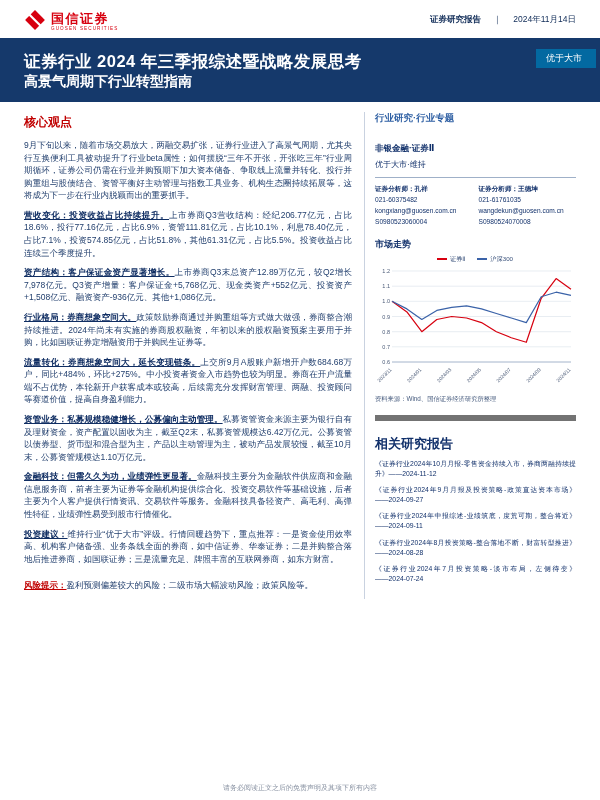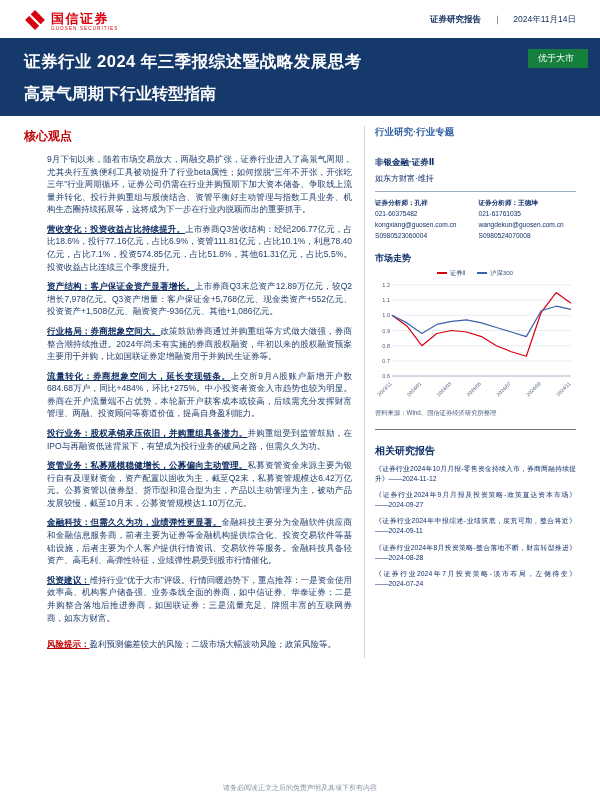--- a/index.html
+++ b/index.html
@@ -16,51 +16,51 @@
   .logo-txt { line-height:1.1; }
   .logo-cn { color:#d7000f; font-weight:bold; font-size:13px; letter-spacing:1.5px; display:block; }
   .logo-en { color:#d7000f; font-size:4.6px; letter-spacing:1.1px; display:block; }
   .rep-info { font-size:8.5px; color:#0f2b57; display:flex; align-items:center; gap:12px; }
   .rep-type { font-weight:bold; }
   .rep-sep { color:#0f2b57; }
 
   
   .title-bar { background:#15396b; color:#fff; padding:13px 16px 11px 24px; position:relative; }
   .doc-title { font-size:16.5px; font-weight:bold; letter-spacing:0.5px; }
-  .doc-sub { font-size:16px; font-weight:bold; margin-top:11px; }
-  .badge { position:absolute; right:12px; top:11px; background:#15803d; color:#fff; font-size:9px; padding:3px 14px 3px 10px; }
+  .doc-sub { font-size:14px; font-weight:bold; }
+  .badge { position:absolute; right:4px; top:11px; background:#0369a1; color:#fff; font-size:9px; padding:3px 14px 3px 10px; }
 
   
   .content { display:flex; padding:10px 24px 0 24px; }
   .leftcol { width:340px; padding-right:12px; }
   .rightcol { width:212px; border-left:1px solid #c9d2e0; padding-left:10px; }
 
   .core-h { color:#c00000; font-weight:bold; font-size:12px; margin:2px 0 8px 0; }
-  .para { font-size:8.5px; line-height:1.48; text-align:justify; margin-bottom:7px; color:#24416f;margin-left:23px; }
+  .para { font-size:8.5px; line-height:1.48; text-align:justify; margin-bottom:7px; color:#24416f; }
   .plabel { font-weight:bold; color:#102e63;text-decoration:underline; }
   .risk { margin-top:14px; }
   .risk .plabel { color:#c00000; }
 
   
   .sb-type { color:#2e5fa3; font-weight:bold; font-size:9.5px; }
   .sb-ind  { font-size:8.5px; font-weight:bold; color:#12316b; margin-top:18px; }
   .sb-rate { font-size:8px; color:#12316b; margin-top:4px; }
   .sb-div { border-top:1px solid #9fb0c8; margin:7px 0 6px 0; }
   .analysts { display:flex; gap:6px; }
   .an { width:50%; font-size:6.6px; line-height:1.65; color:#12316b; word-break:break-all; }
   .an .t { font-weight:bold; }
   .mt-title { font-size:9px; font-weight:bold; color:#12316b; margin:10px 0 4px 0; }
   .legend { display:flex; gap:12px; font-size:6.2px; color:#38507a; justify-content:center; margin-bottom:2px; }
   .leg-item { display:flex; align-items:center; gap:3px; }
   .sw { display:inline-block; width:10px; height:2px; }
   .sw-red { background:#d7000f; }
   .sw-blue { background:#3a62a8; }
   .chart-box { width:200px; }
   .src { font-size:6.3px; color:#44597c; margin-top:3px; }
-  .rr-title { font-size:10px; font-weight:bold; color:#12316b; border-top:1px solid #737373; padding-top:14px; margin-top:11px; }
+  .rr-title { font-size:13px; font-weight:bold; color:#12316b; border-top:6px solid #737373; padding-top:14px; margin-top:11px; }
   .rr-item { font-size:6.8px; color:#12316b; line-height:1.5; margin-top:6px; text-align:justify; }
   .rr-date { white-space:nowrap; }
 
   
   .footer { position:absolute; bottom:7px; left:0; width:100%; text-align:center; font-size:7px; color:#8a93a3; }
 </style>
 </head>
 <body>
 
 <div class="page">
@@ -98,35 +98,34 @@
 
       <p class="para"><span class="plabel">营收变化：投资收益占比持续提升。</span><span>上市券商Q3营收结构：经纪206.77亿元，占比18.6%，投行77.16亿元，占比6.9%，资管111.81亿元，占比10.1%，利息78.40亿元，占比7.1%，投资574.85亿元，占比51.8%，其他61.31亿元，占比5.5%。投资收益占比连续三个季度提升。</span></p>
 
       <p class="para"><span class="plabel">资产结构：客户保证金资产显著增长。</span><span>上市券商Q3末总资产12.89万亿元，较Q2增长7,978亿元。Q3资产增量：客户保证金+5,768亿元、现金类资产+552亿元、投资资产+1,508亿元、融资资产-936亿元、其他+1,086亿元。</span></p>
 
       <p class="para"><span class="plabel">行业格局：券商想象空间大。</span><span>政策鼓励券商通过并购重组等方式做大做强，券商整合潮持续推进。2024年尚未有实施的券商股权融资，年初以来的股权融资预案主要用于并购，比如国联证券定增融资用于并购民生证券等。</span></p>
 
       <p class="para"><span class="plabel">流量转化：券商想象空间大，延长变现链条。</span><span>上交所9月A股账户新增开户数684.68万户，同比+484%，环比+275%。中小投资者资金入市趋势也较为明显。券商在开户流量端不占优势，本轮新开户获客成本或较高，后续需充分发挥财富管理、两融、投资顾问等赛道价值，提高自身盈利能力。</span></p>
 
 
-      <p class="para"><span class="plabel">投行业务：股权承销承压依旧，并购重组具备潜力。</span><span>并购重组受到监管鼓励，在IPO与再融资低迷背景下，有望成为投行业务的破局之路，但需久久为功。</span></p>
 
       <p class="para"><span class="plabel">资管业务：私募规模稳健增长，公募偏向主动管理。</span><span>私募资管资金来源主要为银行自有及理财资金，资产配置以固收为主，截至Q2末，私募资管规模达6.42万亿元。公募资管以债券型、货币型和混合型为主，产品以主动管理为主，被动产品发展较慢，截至10月末，公募资管规模达1.10万亿元。</span></p>
 
       <p class="para"><span class="plabel">金融科技：但需久久为功，业绩弹性更显著。</span><span>金融科技主要分为金融软件供应商和金融信息服务商，前者主要为证券等金融机构提供综合化、投资交易软件等基础设施，后者主要为个人客户提供行情资讯、交易软件等服务。金融科技具备轻资产、高毛利、高弹性特征，业绩弹性易受到股市行情催化。</span></p>
 
       <p class="para"><span class="plabel">投资建议：</span><span>维持行业“优于大市”评级。行情回暖趋势下，重点推荐：一是资金使用效率高、机构客户储备强、业务条线全面的券商，如中信证券、华泰证券；二是并购整合落地后推进券商，如国联证券；三是流量充足、牌照丰富的互联网券商，如东方财富。</span></p>
 
       <p class="para risk"><span class="plabel">风险提示：</span><span>盈利预测偏差较大的风险；二级市场大幅波动风险；政策风险等。</span></p>
     </div>
 
     <div class="rightcol">
       <div class="sb-type">行业研究·行业专题</div>
       <div class="sb-ind">非银金融·证券Ⅱ</div>
-      <div class="sb-rate">如东方财富·维持</div>
+      <div class="sb-rate">优于大市·维持</div>
       <div class="sb-div"></div>
 
       <div class="analysts">
         <div class="an">
           <div class="t">证券分析师：孔祥</div>
           <div>021-60375482</div>
           <div>kongxiang@guosen.com.cn</div>
           <div>S0980523060004</div>
         </div>
         <div class="an">

